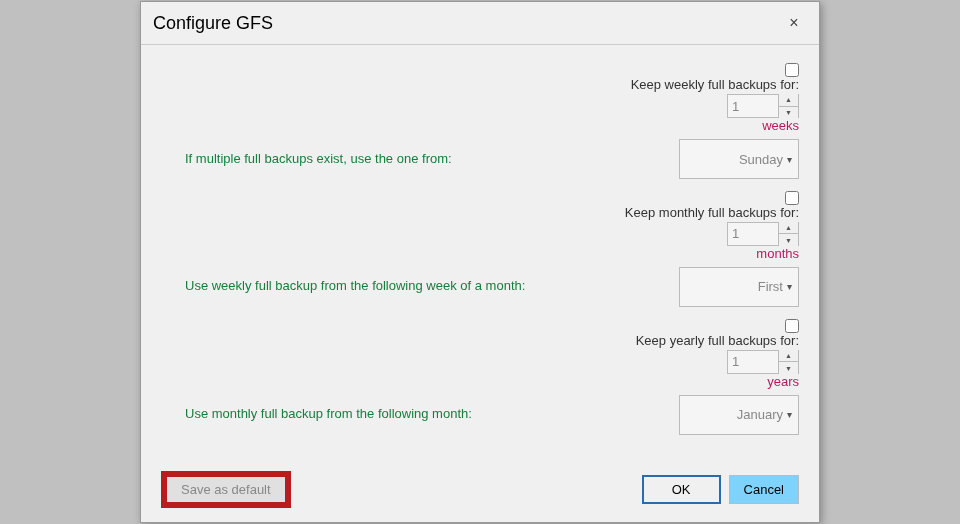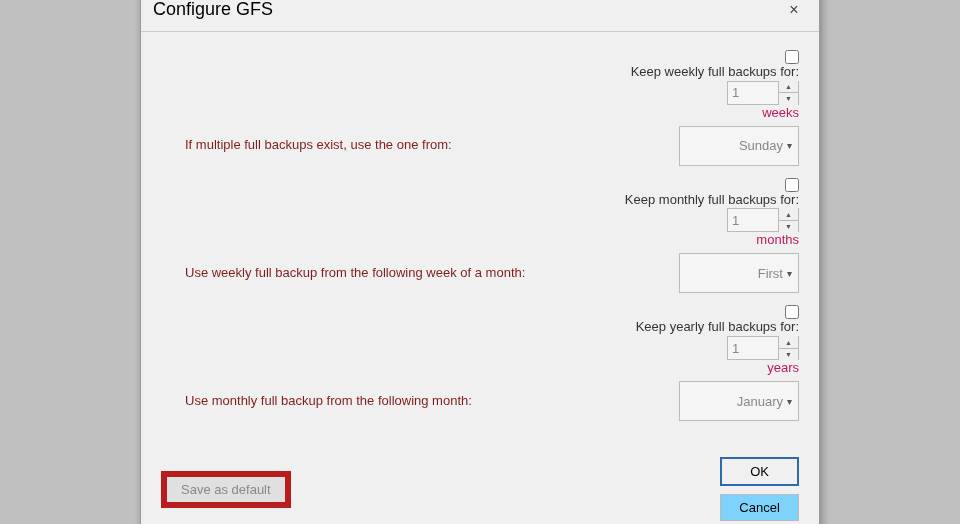--- a/index.html
+++ b/index.html
@@ -138,21 +138,21 @@
 
     .spin-up {
       border-bottom: 1px solid #bbb;
     }
 
     .unit-label {
       color: #be185d;
     }
 
     .sub-label {
-      color: #7f1d1d;
+      color: #15803d;
       flex: 1;
     }
 
     .dropdown {
       display: flex;
       align-items: center;
       border: 1px solid #bbb;
       background: #f5f5f5;
       height: 40px;
       min-width: 120px;
@@ -185,21 +185,20 @@
       border: 6px solid #b91c1c;
       color: #888;
       padding: 5px 14px;
       cursor: default;
       font-size: 13px;
     }
 
     .btn-group {
       display: flex;
       gap: 8px;
-      flex-direction: column;
     }
 
     .btn-ok {
       background: #f0f0f0;
       border: 2px solid #2a6aad;
       color: #000;
       padding: 5px 28px;
       cursor: pointer;
       font-size: 13px;
       min-width: 70px;

